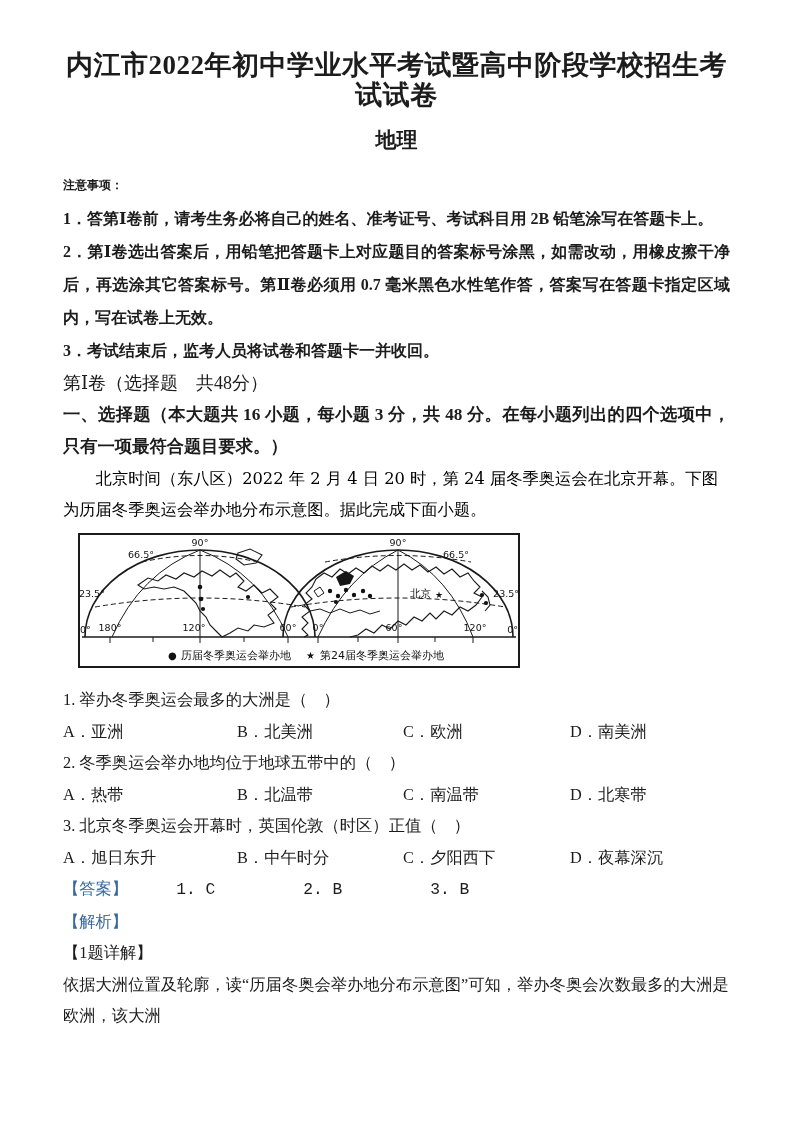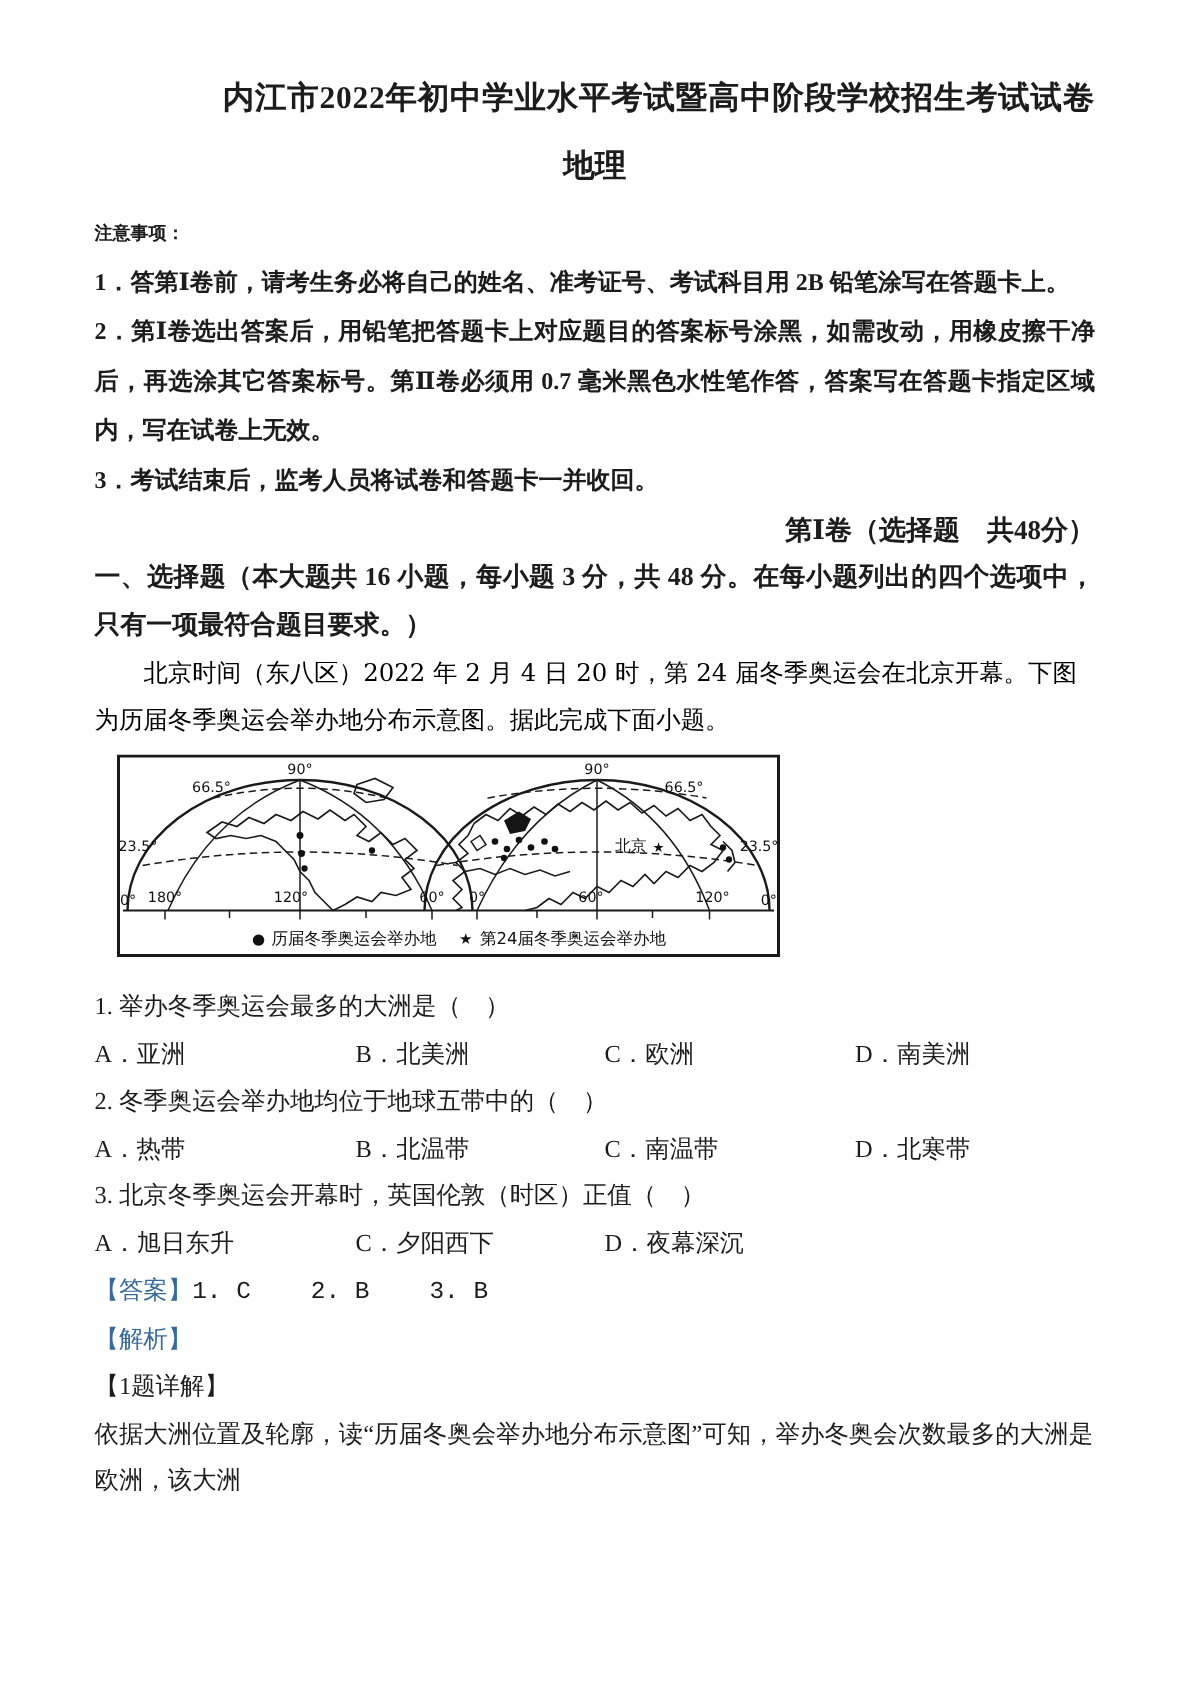--- a/index.html
+++ b/index.html
@@ -1,32 +1,32 @@
 <!DOCTYPE html>
 <html><head>
 <meta charset="utf-8">
 <style>
   html,body{margin:0;padding:0;background:#ffffff;}
   body{width:793px;min-height:1122px;color:#1c1c1c;
        font-family:"Liberation Serif","DejaVu Serif",serif;}
   .page{padding:50px 63px 30px 63px;}
-  h1.paper-title{font-size:21px;line-height:30px;text-align:right;margin:0 0 16px 0;font-weight:bold;letter-spacing:.5px;}
+  h1.paper-title{font-size:27px;line-height:30px;text-align:center;margin:0 0 16px 0;font-weight:bold;letter-spacing:.5px;}
   h2.subject{font-size:21px;line-height:28px;text-align:center;margin:0 0 15px 0;font-weight:bold;}
   p.intro{font-size:17px;line-height:31px;font-weight:bold;text-align:center;margin:0 0 8px 0;}
   p.notes-heading{font-size:12px;line-height:33px;font-weight:bold;margin:0;}
   p.note{font-size:16px;line-height:33px;font-weight:bold;text-align:justify;margin:0;}
-  h3.vol-heading{font-size:18px;line-height:31px;text-align:right;font-weight:bold;margin:1px 0 0 0;}
+  h3.vol-heading{font-size:18px;line-height:31px;text-align:left;font-weight:normal;margin:1px 0 0 0;}
   p.part-title{font-size:17.3px;line-height:32px;font-weight:bold;text-align:justify;margin:0;}
   p.scenario{font-size:16.3px;line-height:31px;text-indent:2em;margin:0;
              font-family:"DejaVu Serif","Liberation Serif",serif;color:#000000;}
   figure.map-fig{margin:8px 0 12px 15px;width:442px;}
   .qa{font-size:16.3px;line-height:31.5px;}
   .qa p{margin:0;}
   .options{display:grid;grid-template-columns:174px 166px 167px auto;line-height:31.5px;}
-  .answer-line{display:flex;align-items:baseline;line-height:31.5px;}
+  .answer-line{display:flex;align-items:baseline;line-height:31.5px;gap:48px;}
   .tag-blue{color:#38699b;}
   .ans-item{margin-right:40px;font-family:Liberation Mono, monospace;}
   svg text{font-family:"DejaVu Sans","Liberation Sans",sans-serif;fill:#111;}
   .map-line{stroke:#1a1a1a;fill:none;}
 </style>
 </head>
 <body>
 
 <div class="page">
 
@@ -139,20 +139,21 @@
     <p>2. 冬季奥运会举办地均位于地球五带中的（　）</p>
     <div class="options">
       <span>A．热带</span>
       <span>B．北温带</span>
       <span>C．南温带</span>
       <span>D．北寒带</span>
     </div>
     <p>3. 北京冬季奥运会开幕时，英国伦敦（时区）正值（　）</p>
     <div class="options">
       <span>A．旭日东升</span>
+      <span>B．中午时分</span>
       <span>C．夕阳西下</span>
       <span>D．夜幕深沉</span>
     </div>
 
     <div class="answer-line">
       <span class="tag-blue">【答案】</span>
       <span class="ans-item">1. C</span>
       <span class="ans-item">2. B</span>
       <span class="ans-item">3. B</span>
     </div>

